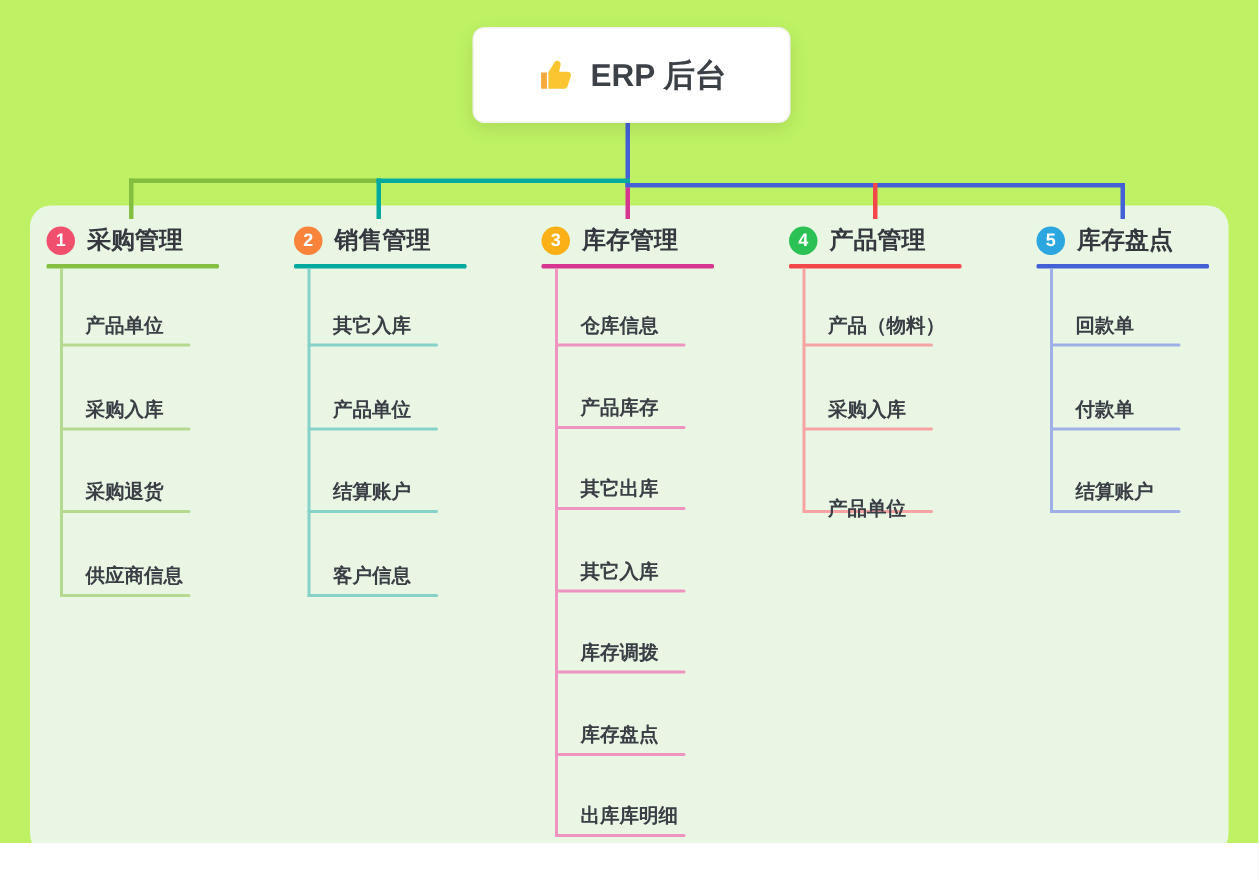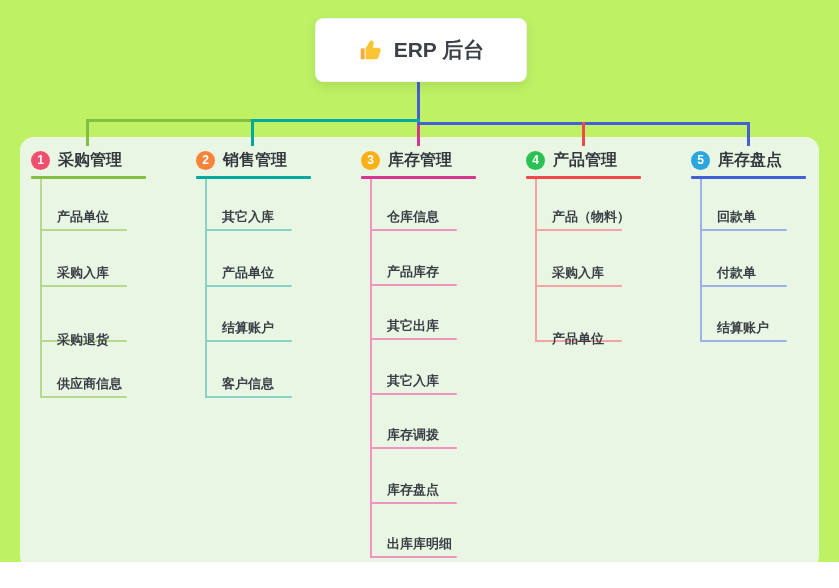--- a/index.html
+++ b/index.html
@@ -63,21 +63,21 @@
       <div class="branch-title" style="left: 31px; top: 146px;">
         <span class="badge" style="background: rgb(240, 80, 110);">1</span>
         <span>采购管理</span>
       </div>
       <div class="t-underline" style="left: 31px; top: 176px; background: rgb(132, 191, 65);"></div>
       <div class="vline" style="left: 40px; top: 179px; height: 218.5px; background: rgb(181, 217, 142);"></div>
       <div class="child-label" style="left: 57px; top: 208px;">产品单位</div>
       <div class="c-underline" style="left: 40px; top: 229px; background: rgb(181, 217, 142);"></div>
       <div class="child-label" style="left: 57px; top: 263.5px;">采购入库</div>
       <div class="c-underline" style="left: 40px; top: 284.5px; background: rgb(181, 217, 142);"></div>
-      <div class="child-label" style="left: 57px; top: 331px;">采购退货</div>
+      <div class="child-label" style="left: 57px; top: 319px;">采购退货</div>
       <div class="c-underline" style="left: 40px; top: 340px; background: rgb(181, 217, 142);"></div>
       <div class="child-label" style="left: 57px; top: 374.5px; text-align: right;">供应商信息</div>
       <div class="c-underline" style="left: 40px; top: 395.5px; background: rgb(181, 217, 142);"></div>
       <div class="branch-title" style="left: 196px; top: 146px;">
         <span class="badge" style="background: rgb(248, 132, 60);">2</span>
         <span>销售管理</span>
       </div>
       <div class="t-underline" style="left: 196px; top: 176px; background: rgb(0, 169, 158);"></div>
       <div class="vline" style="left: 205px; top: 179px; height: 218.5px; background: rgb(134, 209, 200);"></div>
       <div class="child-label" style="left: 222px; top: 208px;">其它入库</div>

